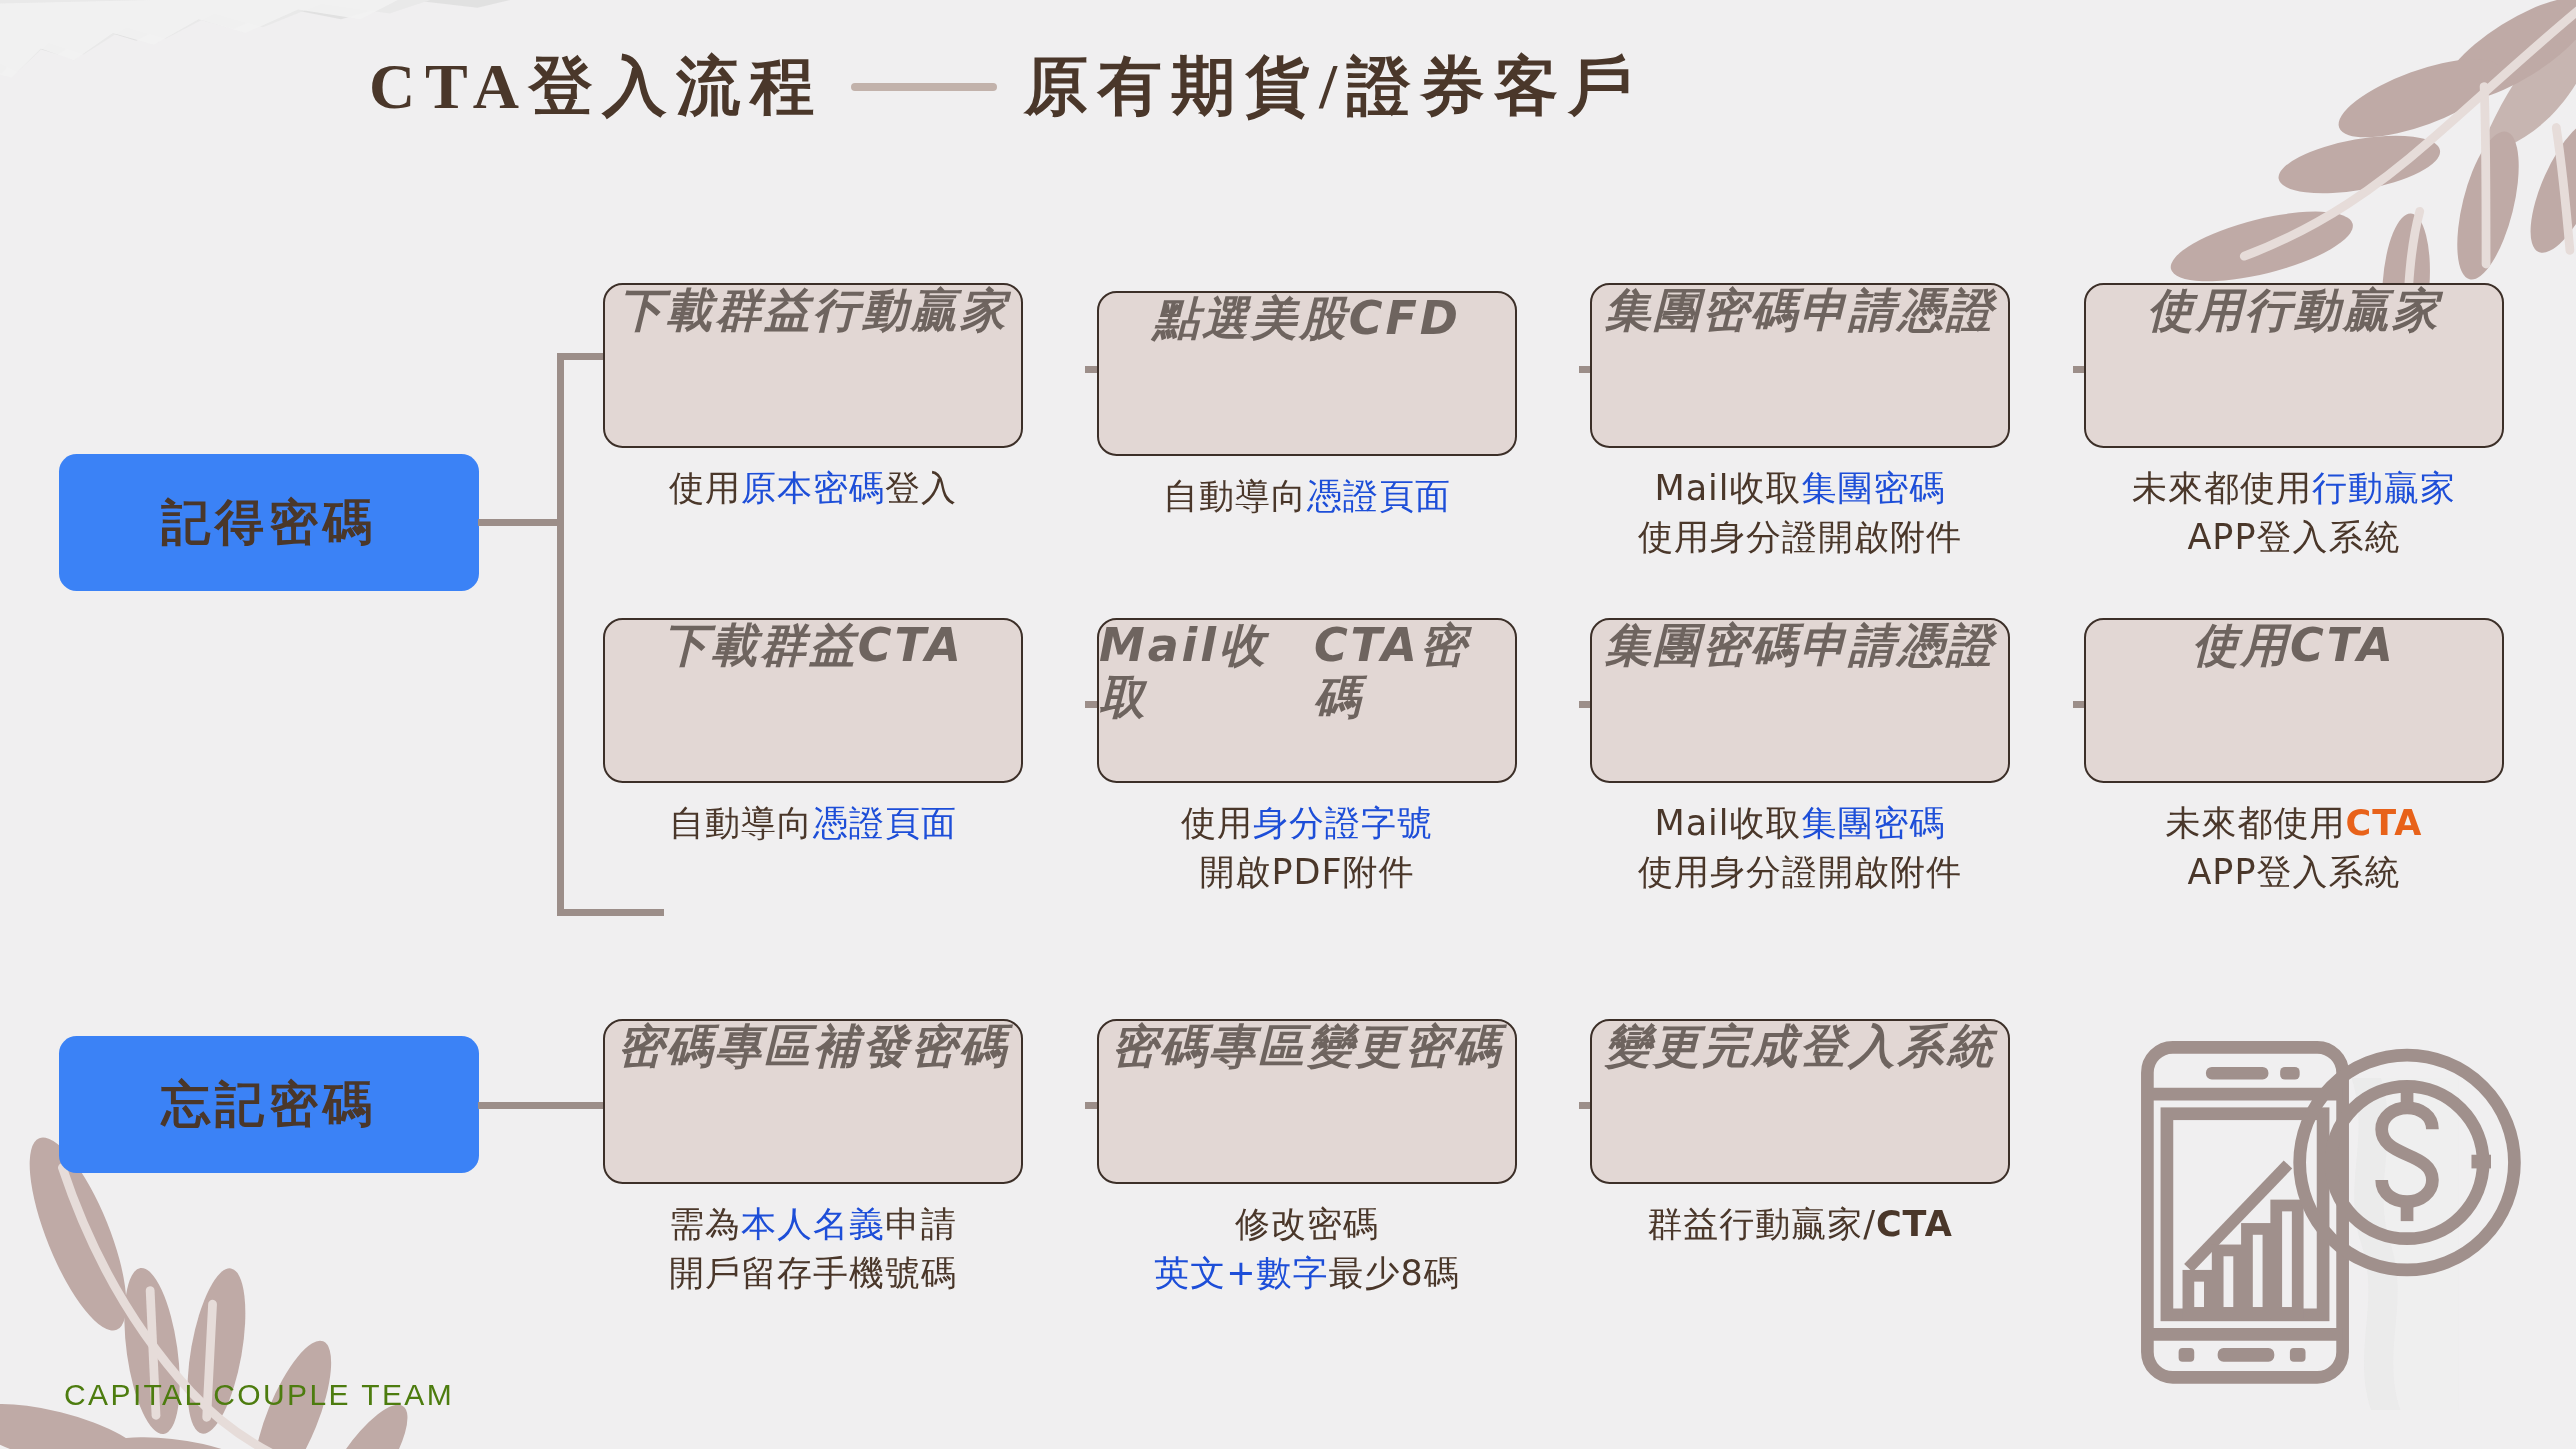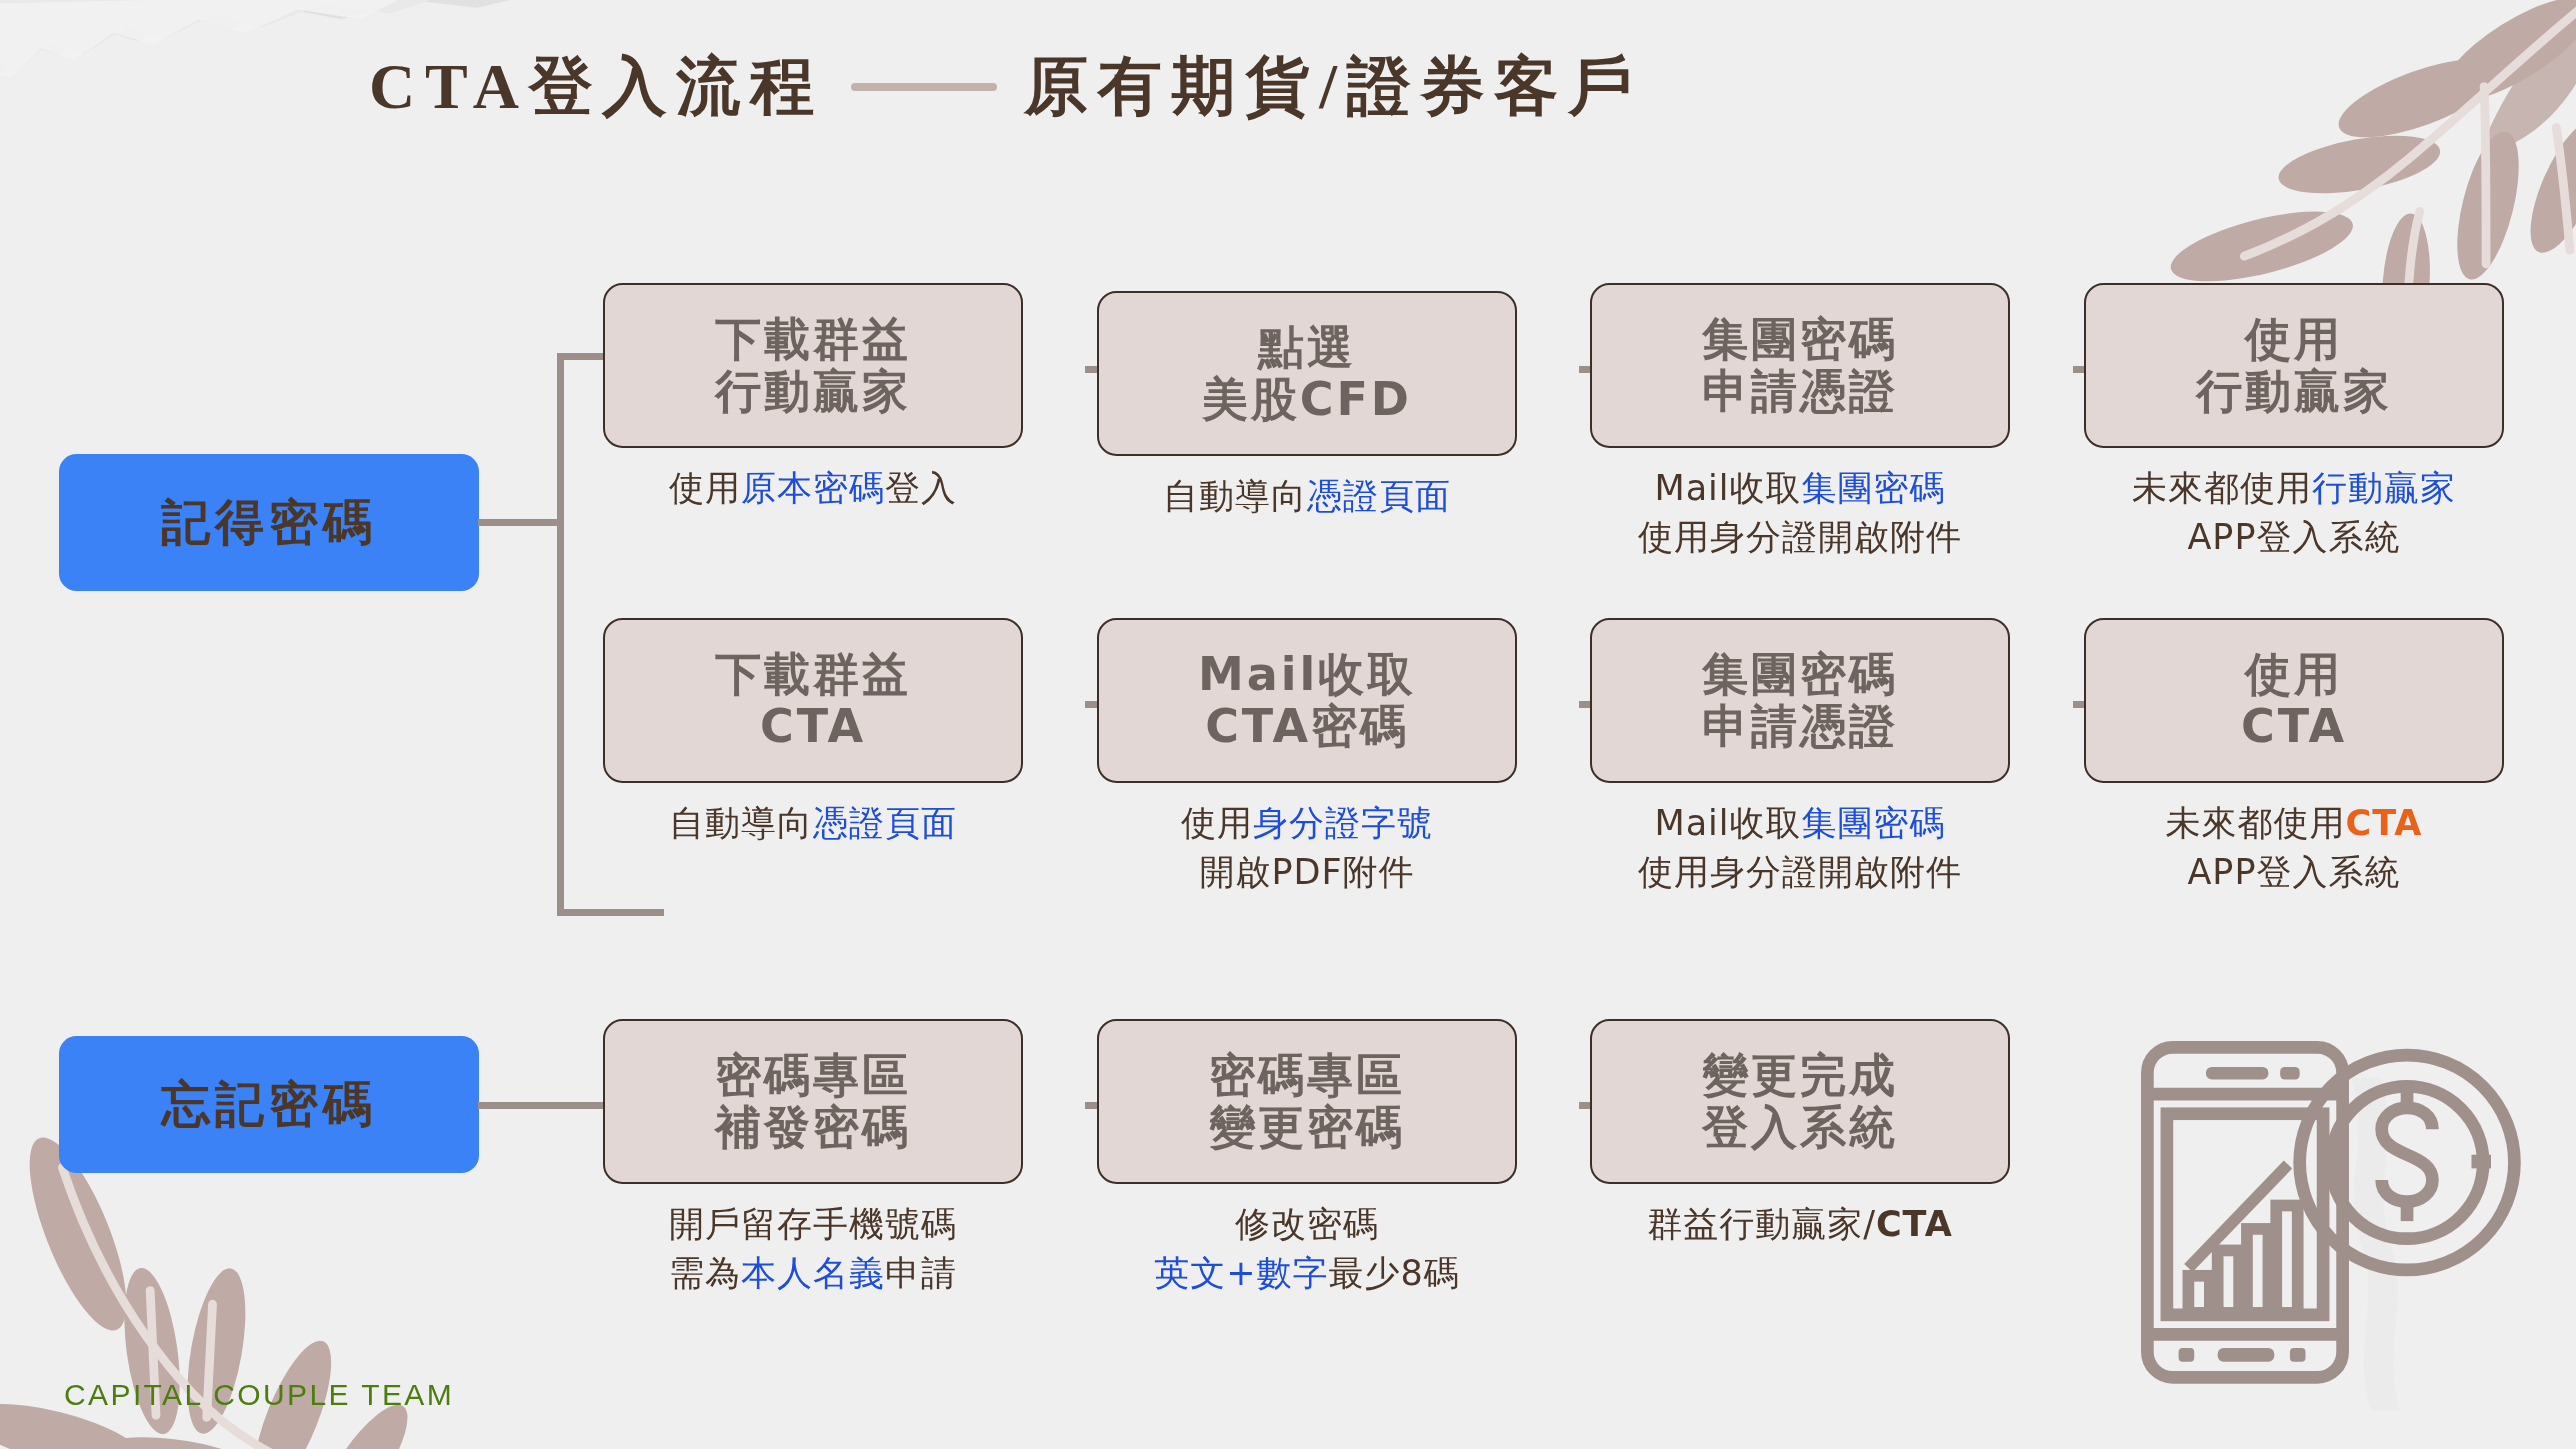--- a/index.html
+++ b/index.html
@@ -46,24 +46,25 @@
   
   .ln{position:absolute;background:#9c8e89;}
   .lnv{width:6.8px;}
   .lnh{height:6.8px;}
 
   
   .step{position:absolute;width:420px;}
   .box{
     height:161px;border-radius:19.5px;background:#e2d7d4;
     border:2.4px solid #3c2f28;
-    display:flex;flex-direction:column;align-items:center;justify-content:center;
+    display:flex;flex-direction:row;align-items:flex-start;justify-content:center;
     color:#6e645f;font-weight:700;letter-spacing:2.9px;line-height:1.12;
     font-size:46px;
     font-family:"DejaVu Sans","Liberation Sans",sans-serif;
+    font-style:italic;
   }
   .box .l2{display:block;}
   .cap{
     margin-top:15.6px;text-align:center;color:#4a372a;
     font-size:35px;line-height:1.42;letter-spacing:1px;
     font-family:"DejaVu Sans","Liberation Sans",sans-serif;
   }
   .cap .hl{color:#1d4ed8;}
   .cap .bd{font-weight:700;}
   .cap .hl.bd{color:#e8621a;font-weight:700;}
@@ -241,22 +242,22 @@
         <div><span>APP登入系統</span></div>
       </div>
   </div>
 
   <div class="step" style="left:603px;top:1019px;">
     <div class="box">
       <span class="l1">密碼專區</span>
       <span class="l2">補發密碼</span>
     </div>
     <div class="cap">
+        <div><span>需為</span><span class="hl">本人名義</span><span>申請</span></div>
         <div><span>開戶留存手機號碼</span></div>
-        <div><span>需為</span><span class="hl">本人名義</span><span>申請</span></div>
       </div>
   </div>
 
   <div class="step" style="left:1097px;top:1019px;">
     <div class="box">
       <span class="l1">密碼專區</span>
       <span class="l2">變更密碼</span>
     </div>
     <div class="cap">
         <div><span>修改密碼</span></div>

